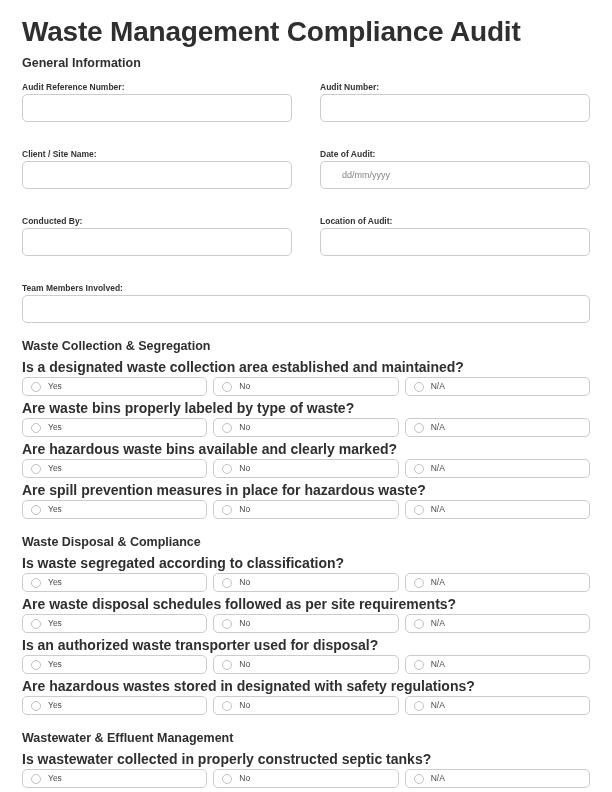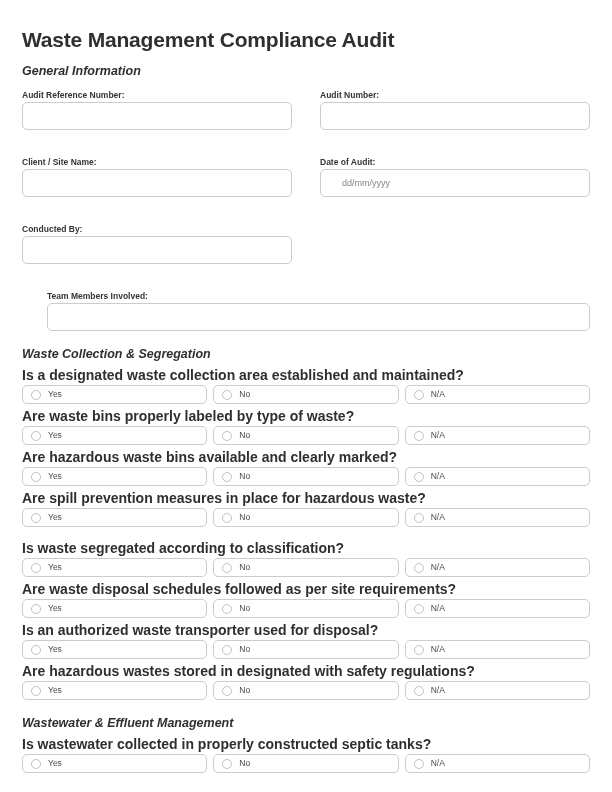--- a/index.html
+++ b/index.html
@@ -6,34 +6,34 @@
   body {
     width: 612px; height: 792px;
     background: #ffffff;
     font-family: "Liberation Sans", sans-serif;
     color: #333333;
     overflow: hidden;
   }
   .page { padding: 21px 22px 0 22px; box-sizing: border-box; }
 
   h1.title {
-    font-size: 21px; line-height: 22px; font-weight: 700;
-    color: #2f2f2f; margin: 8px 0 14px 0; letter-spacing: -0.2px;
+    font-size: 28px; line-height: 22px; font-weight: 700;
+    color: #2f2f2f; margin: 0 0 14px 0; letter-spacing: -0.2px;
   }
   h2.section-heading {
     font-size: 12.5px; line-height: 13px; font-weight: 700;
-    color: #2f2f2f; margin: 0 0 10px 0; font-style: italic;
+    color: #2f2f2f; margin: 0 0 10px 0;
   }
 
   .fields-grid {
     margin-top: 13px; margin-bottom: 5px;
     display: grid; grid-template-columns: 1fr 1fr;
     column-gap: 11px; row-gap: 8px; gap: 28px;
   }
-  .field.full { grid-column: 1 / -1; margin-left: 25px; }
+  .field.full { grid-column: 1 / -1; }
   .f-label {
     display: block; font-size: 8.5px; line-height: 9px; font-weight: 700;
     color: #333333; margin: 0 0 2px 0;
   }
   .t-input {
     display: block; width: 100%; height: 28px; box-sizing: border-box;
     border: 1px solid #cccccc; border-radius: 5px; background: #ffffff;
     padding: 0 21px; font-family: "Liberation Sans", sans-serif;
     font-size: 9px; color: #333333; outline: none;
   }
@@ -89,20 +89,24 @@
       <div class="field">
         <label class="f-label">Date of Audit:</label>
         <input class="t-input" type="text" placeholder="dd/mm/yyyy" style="">
       </div>
 
       <div class="field">
         <label class="f-label">Conducted By:</label>
         <input class="t-input" type="text" value="" style="">
       </div>
 
+      <div class="field">
+        <label class="f-label">Location of Audit:</label>
+        <input class="t-input" type="text" value="" style="">
+      </div>
 
       <div class="field full">
         <label class="f-label">Team Members Involved:</label>
         <input class="t-input" type="text" value="" style="">
       </div>
 
     </div>
   </section>
 
   <section class="section">
@@ -175,20 +179,21 @@
           </div>
         <div class="opt">
             <span class="radio"></span>
             <span class="opt-text">N/A</span>
           </div>
       </div>
     </div>
   </section>
 
   <section class="section">
+    <h2 class="section-heading">Waste Disposal &amp; Compliance</h2>
 
     <div class="question">
       <div class="q-label">Is waste segregated according to classification?</div>
       <div class="opts">
         <div class="opt">
             <span class="radio"></span>
             <span class="opt-text">Yes</span>
           </div>
         <div class="opt">
             <span class="radio"></span>

